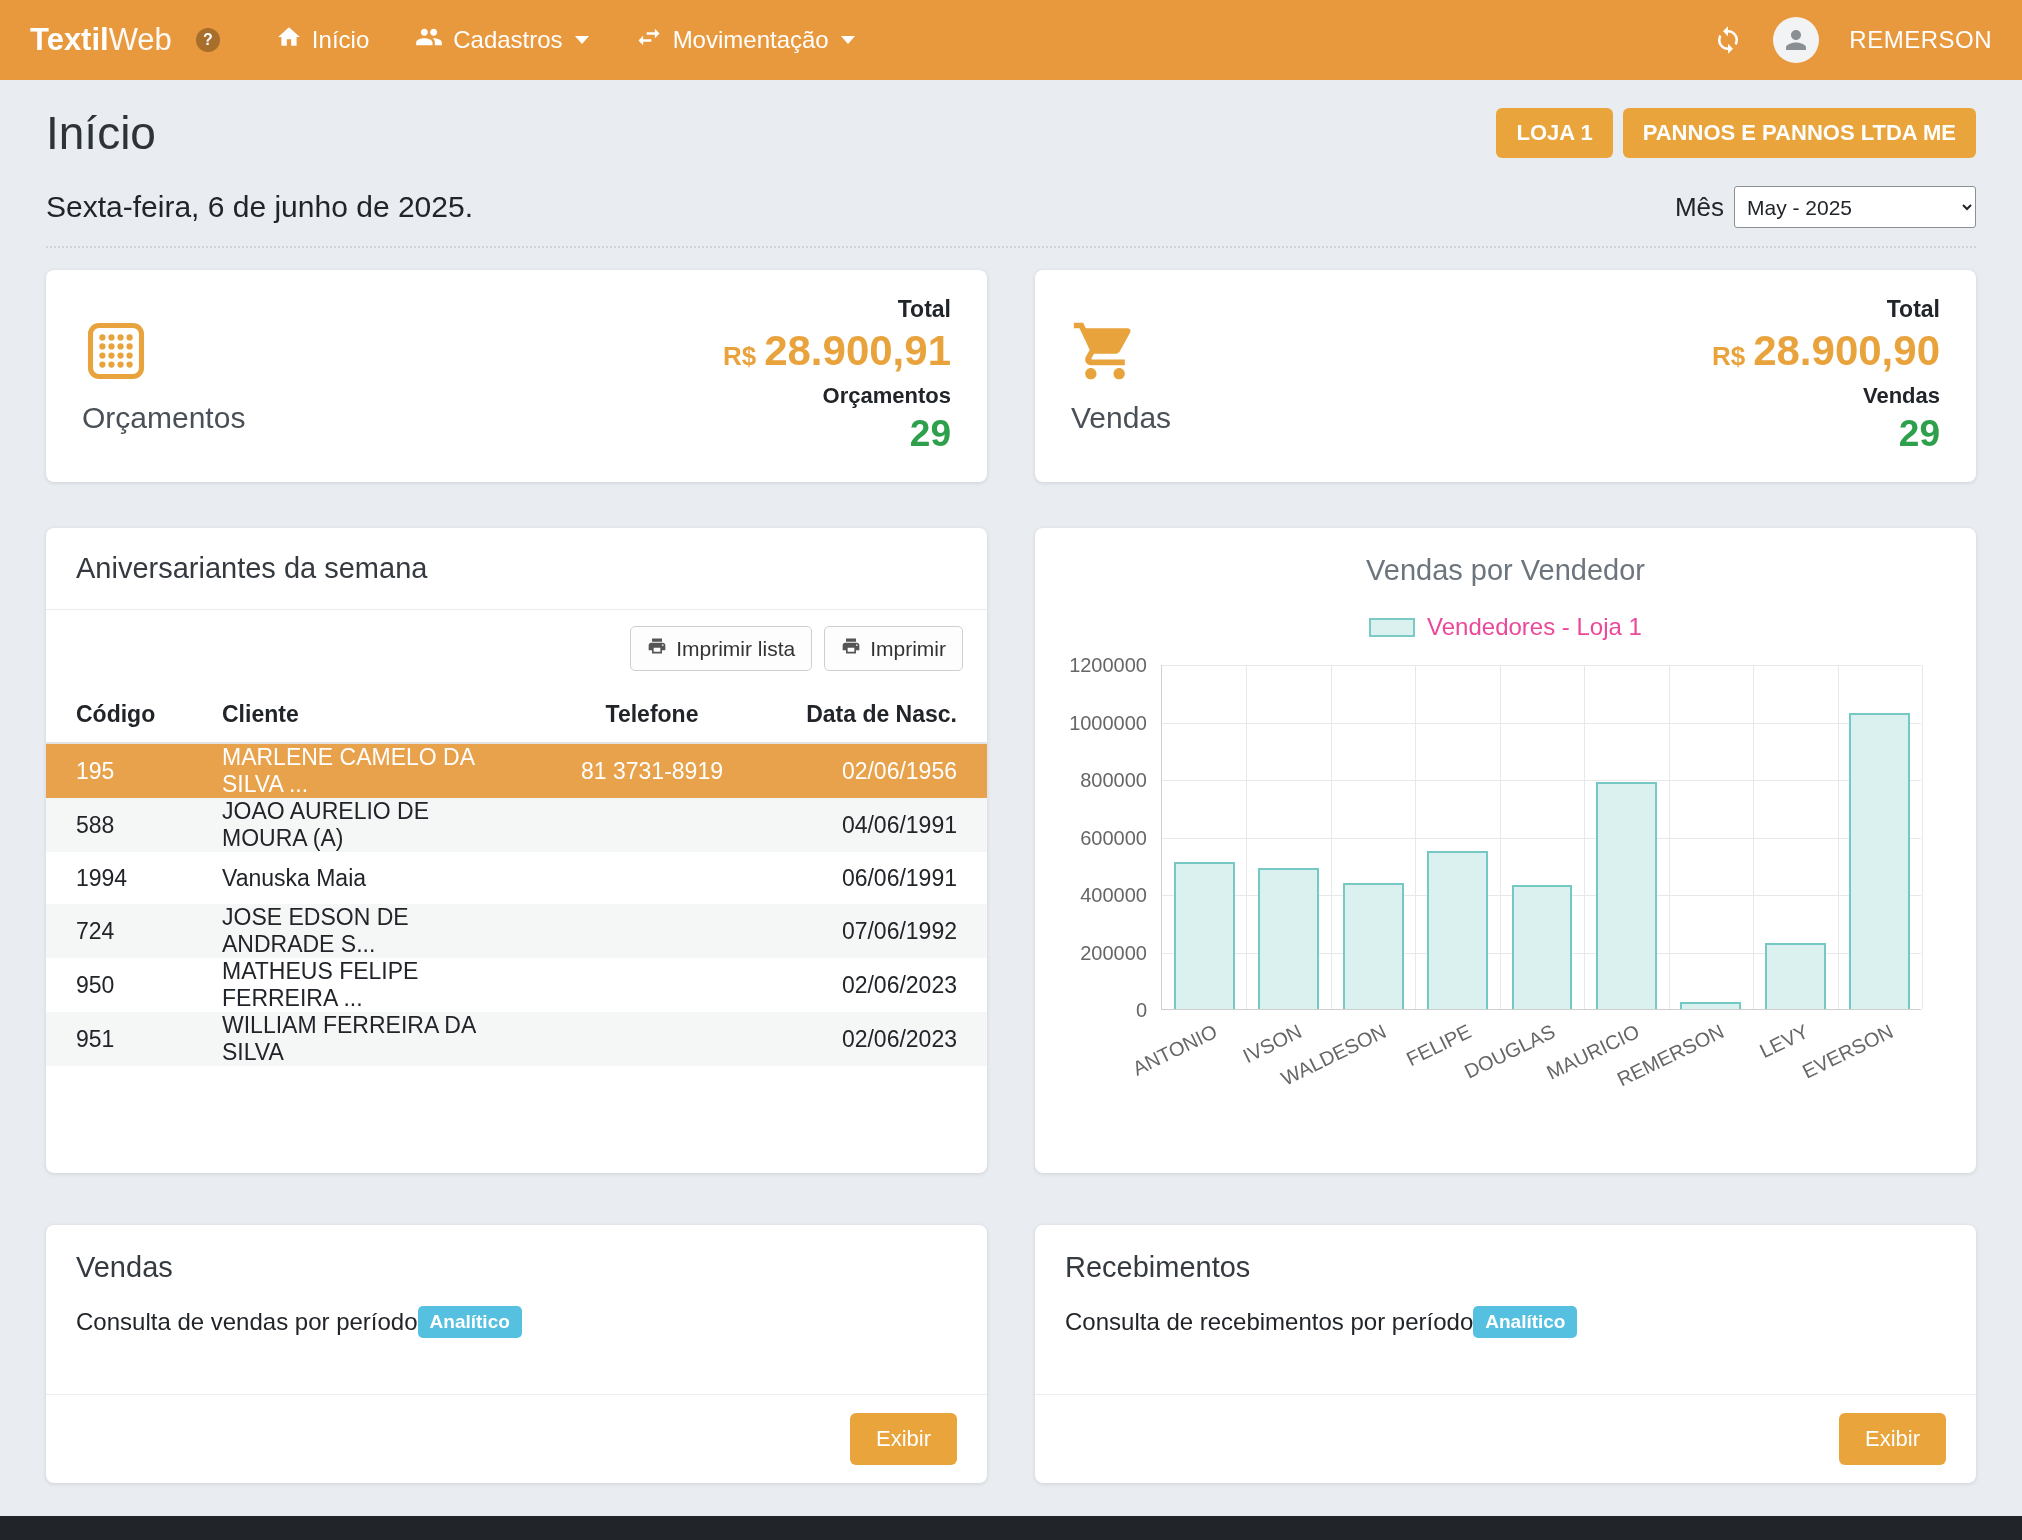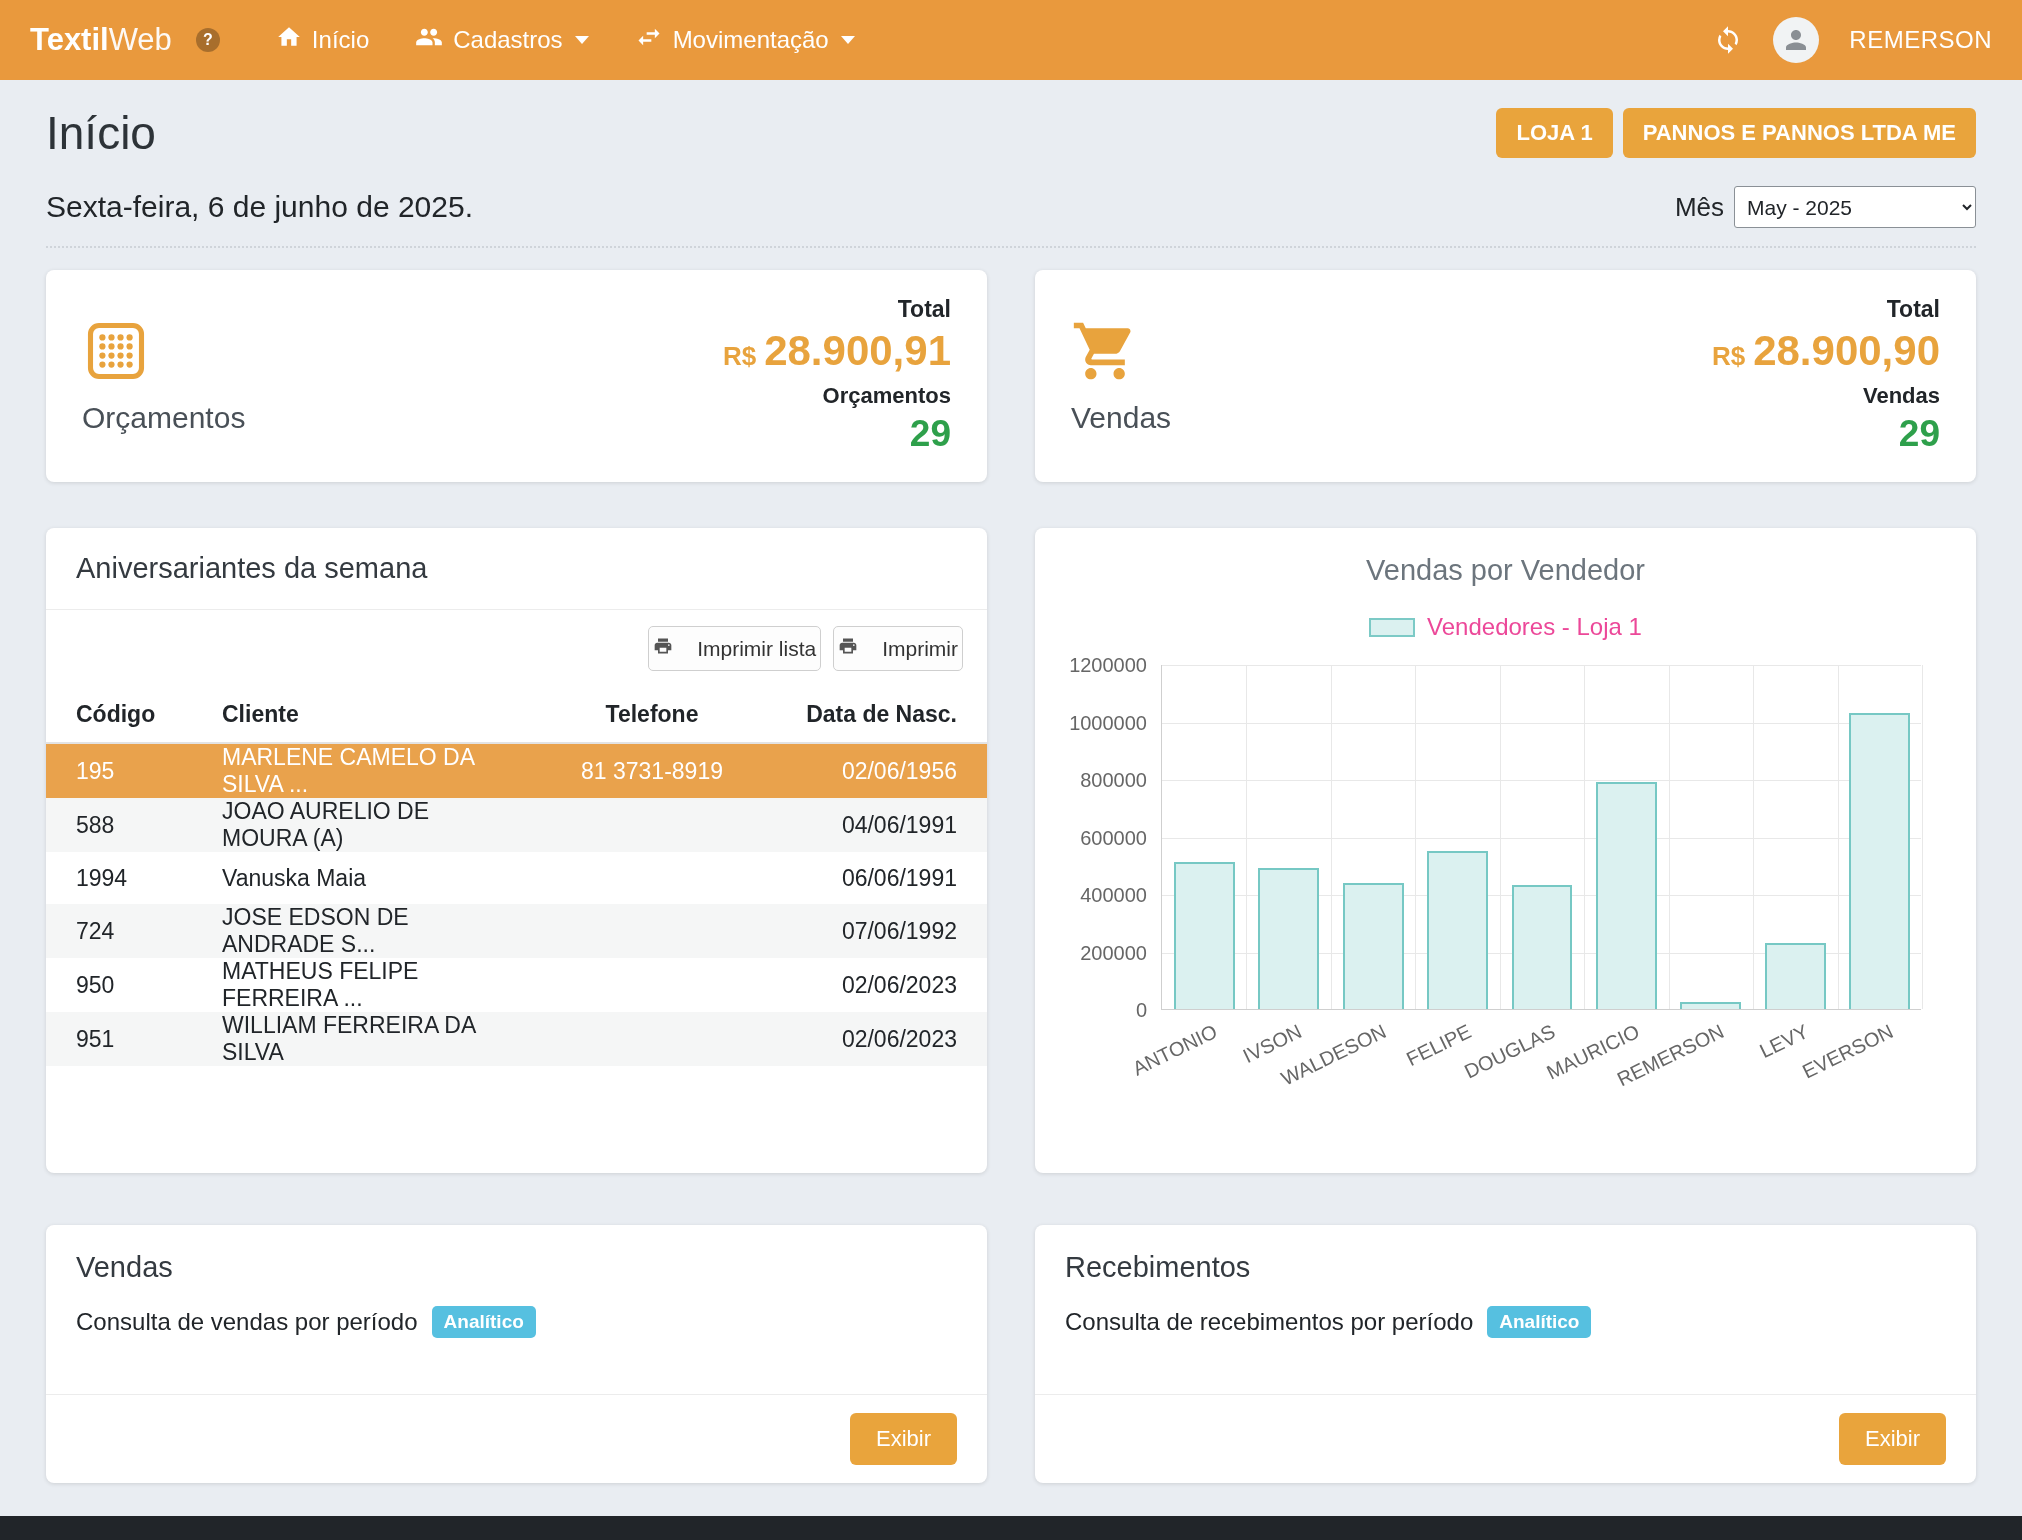--- a/index.html
+++ b/index.html
@@ -69,22 +69,22 @@
   .amount .val { font-size: 42px; }
   .count-label { font-size: 22px; font-weight: 700; margin-top: 4px; }
   .count-val { font-size: 37px; font-weight: 700; color: #2ea04b; }
 
   
   .middle-row { margin-top: 46px; }
   .panel { height: 645px; overflow: hidden; }
   .panel-header { font-size: 29px; color: #343a40; padding: 24px 30px; border-bottom: 1px solid #ececec; }
   .toolbar { display: flex; justify-content: flex-end; gap: 12px; padding: 16px 24px; }
   .light-btn {
-    display: flex; align-items: center; gap: 24px; background: #fdfdfd;
-    border: 1px solid #cfcfcf; border-radius: 5px; padding: 9px 4px;
+    display: flex; align-items: center; gap: 9px; background: #fdfdfd;
+    border: 1px solid #cfcfcf; border-radius: 5px; padding: 9px 16px;
     font-size: 21px; color: #333; cursor: pointer; font-family: "Liberation Sans", sans-serif;
   }
   table.bday { width: 100%; border-collapse: collapse; font-size: 23px; }
   table.bday th { text-align: left; padding: 14px 16px; border-bottom: 2px solid #e3e3e3; color: #212529; }
   table.bday td { padding: 0 16px; height: 52px; }
   table.bday th:first-child, table.bday td:first-child { padding-left: 30px; width: 160px; }
   table.bday th:nth-child(3), table.bday td:nth-child(3) { width: 250px; text-align: center; }
   table.bday th:last-child, table.bday td:last-child { width: 210px; text-align: right; padding-right: 30px; }
   table.bday tbody tr:nth-child(even) { background: #f5f6f6; }
   table.bday tbody tr.highlight { background: #e9a24c; color: #fff; }
@@ -104,21 +104,21 @@
   .y-label { position: absolute; right: 2px; transform: translateY(-50%); font-size: 20px; color: #666; }
   .x-axis { position: absolute; left: 126px; top: 351px; width: 760px; height: 80px; }
   .x-anchor { position: absolute; width: 0; height: 0; }
   .x-label { position: absolute; right: 0; top: 0; white-space: nowrap; font-size: 20px; color: #666;
              transform-origin: 100% 0; transform: rotate(-26deg); }
 
   
   .bottom-row { margin-top: 52px; }
   .report-card { height: 258px; display: flex; flex-direction: column; }
   .report-title { font-size: 29px; color: #343a40; padding: 26px 30px 6px 30px; }
-  .report-body { padding: 16px 30px; font-size: 24px; display: flex; align-items: center; gap: 14px; }
+  .report-body { padding: 16px 30px; font-size: 24px; display: flex; align-items: center; }
   .badge-info { background: #56c0e0; color: #fff; font-size: 19px; font-weight: 700; padding: 5px 12px; border-radius: 5px; }
   .report-footer { margin-top: auto; border-top: 1px solid #ececec; padding: 18px 30px; display: flex; justify-content: flex-end; }
   .exibir-btn { background: #e9a43c; color: #fff; border: none; border-radius: 6px; font-size: 22px;
                 padding: 13px 26px; cursor: pointer; font-family: "Liberation Sans", sans-serif; }
 
   .footer-bar { position: absolute; bottom: 0; left: 0; width: 100%; height: 24px; background: #212529; }
 </style>
 </head>
 <body>
 

